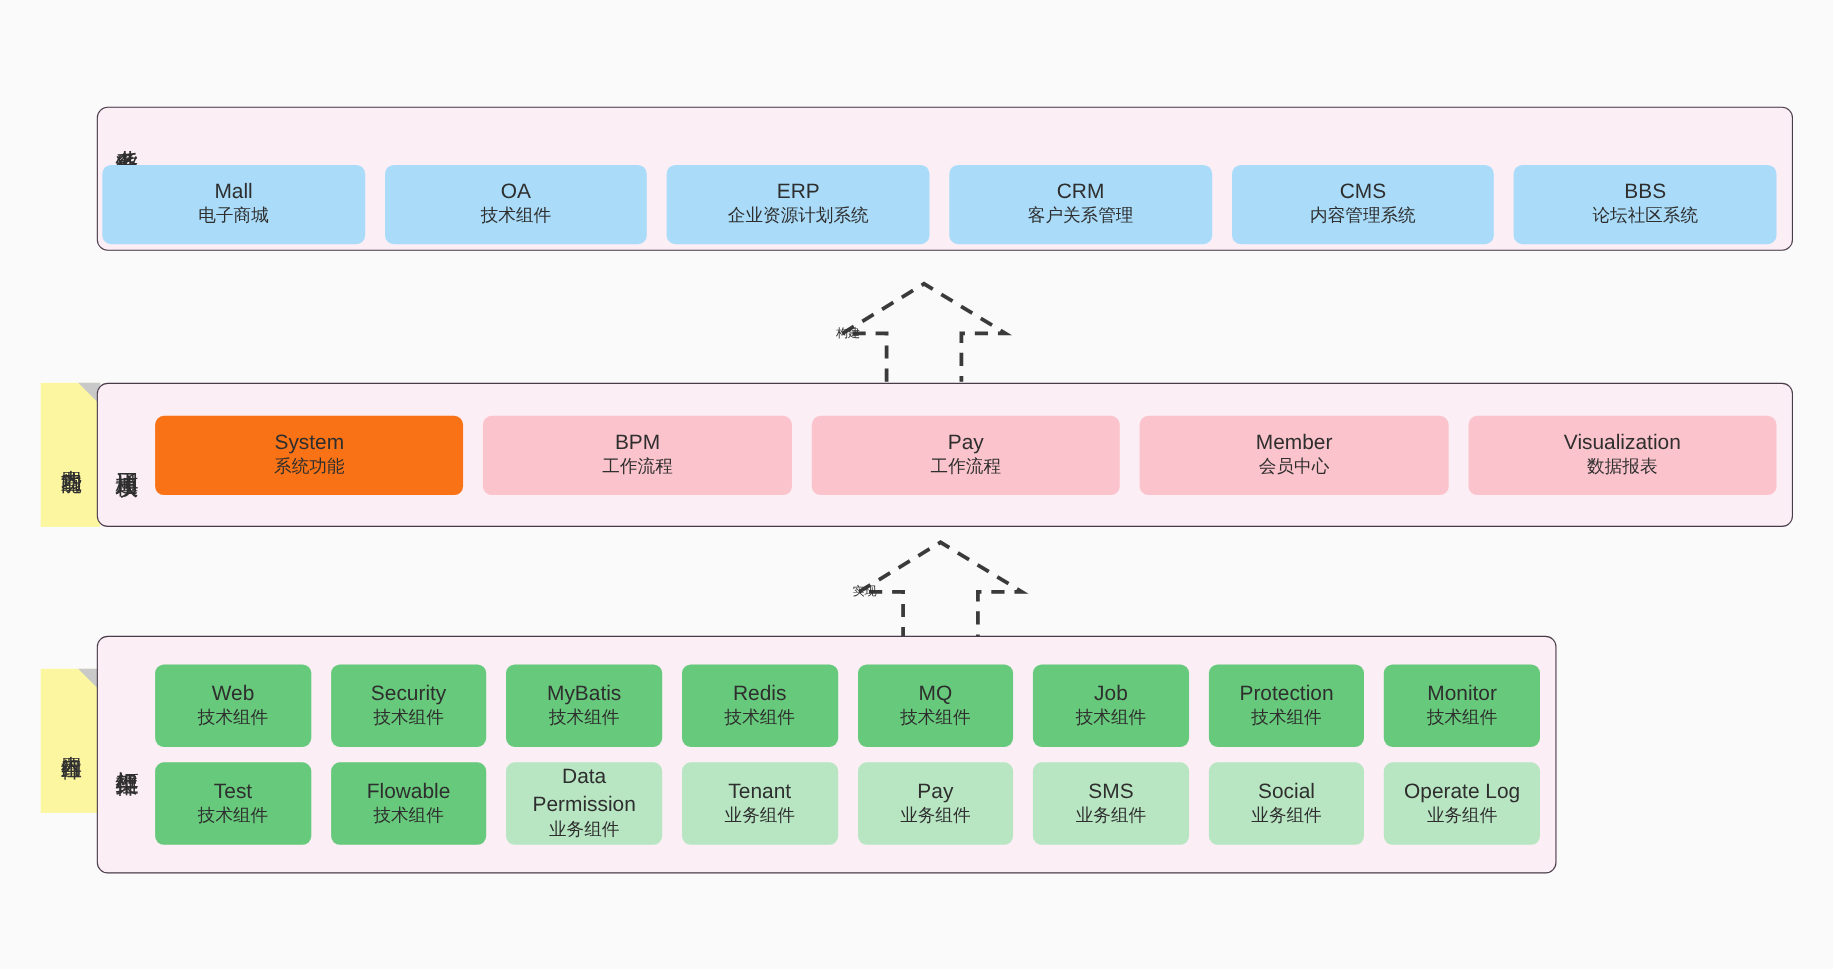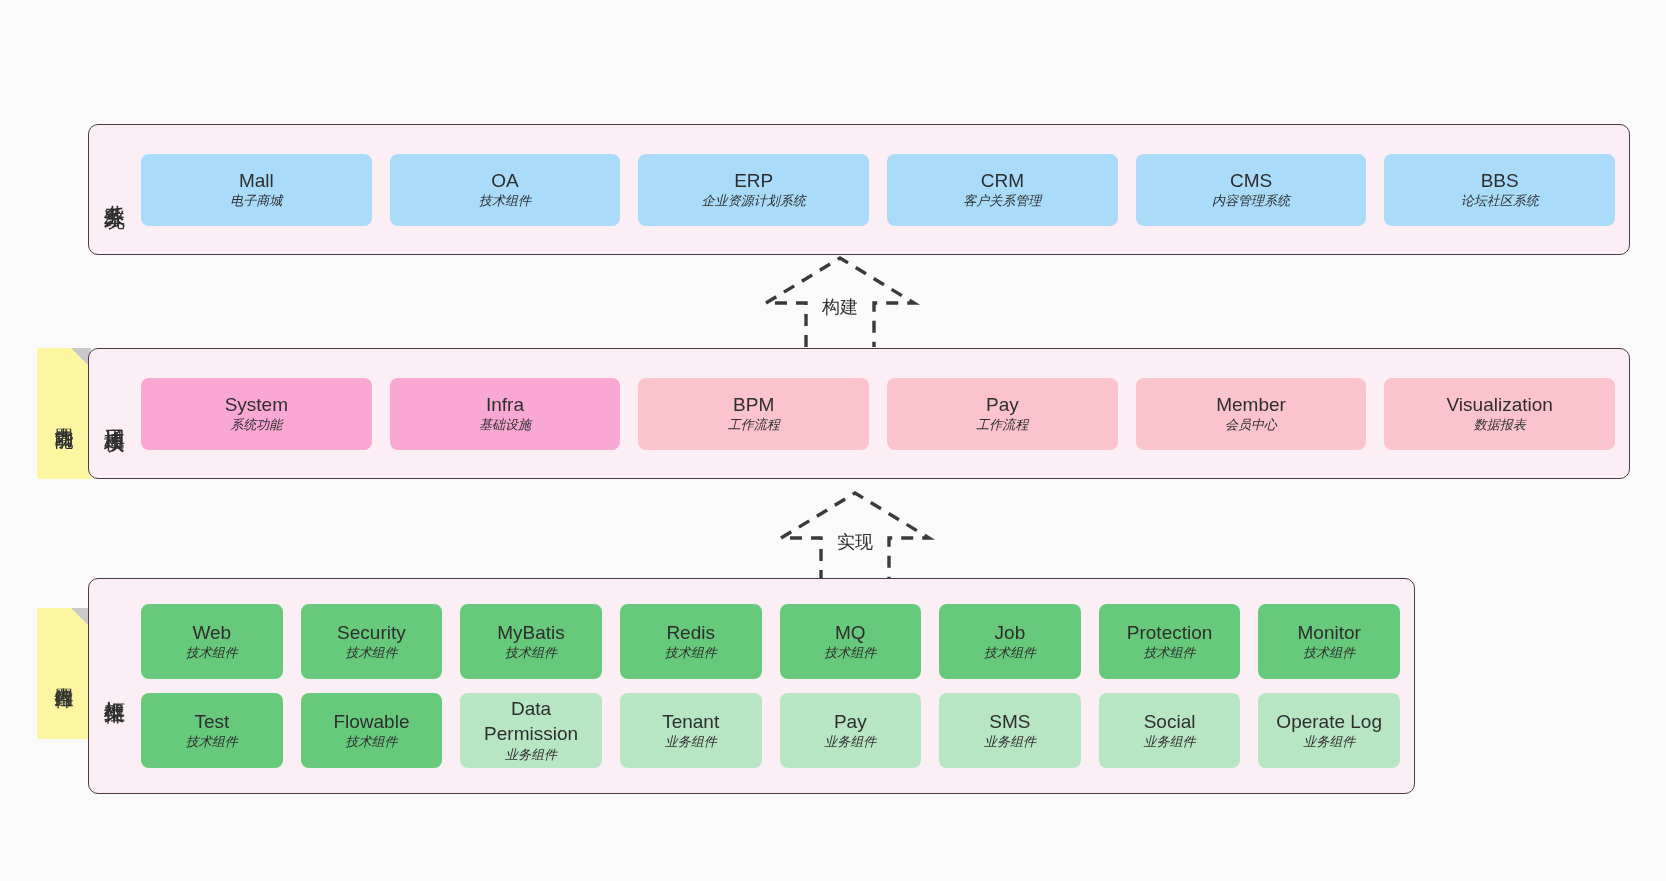--- a/index.html
+++ b/index.html
@@ -74,33 +74,32 @@
     text-align: center;
     box-sizing: border-box;
     padding: 4px 6px;
     line-height: 1.30;
   }
   .card .t-en {
     font-size: 19px;
     color: #2e2e2e;
   }
   .card .t-cn {
-    font-size: 13px;
+    font-size: 16px;
     color: #2e2e2e;
-    font-style: italic;
   }
 
   .c-blue        { background: #aadcfa; }
-  .c-red         { background: #f9a8d4; }
+  .c-red         { background: #f97316; }
   .c-pink        { background: #fbc4cd; }
   .c-green       { background: #67c97b; }
   .c-lightgreen  { background: #b8e6c3; }
 
   
-  #layer-business { left: 88px;  top: 124px; width: 1542px; height: 131px; }
+  #layer-business { left: 88px;  top: 97px; width: 1542px; height: 131px; flex-direction: column; }
   #layer-modules  { left: 88px;  top: 348px; width: 1542px; height: 131px; }
   #layer-framework{ left: 88px;  top: 578px; width: 1327px; height: 216px; }
 
   #layer-business  .card,
   #layer-modules   .card { height: 72px; }
   #layer-framework .card { height: 75px; }
 
   
   .note {
     position: absolute;
@@ -140,22 +139,22 @@
   .arrow-wrap svg {
     position: absolute;
     inset: 0;
     overflow: visible;
   }
   .arrow-label {
     position: absolute;
     left: 0;
     right: 0;
     top: 40px;
-    text-align: center;
-    font-size: 18px;
+    text-align: left;
+    font-size: 11px;
     color: #2f2f2f;
     z-index: 2;
     pointer-events: none;
   }
   #arrow-build   { left: 760px; top: 255px; }
   #arrow-realize { left: 775px; top: 490px; }
 </style>
 </head>
 <body>
 
@@ -206,24 +205,20 @@
   </div>
 
   <div class="layer" id="layer-modules">
     <div class="layer-caption">通用模块</div>
     <div class="layer-body">
       <div class="row">
         <div class="card c-red">
           <span class="t-en">System</span>
           <span class="t-cn">系统功能</span>
         </div>
-        <div class="card c-red">
-          <span class="t-en">Infra</span>
-          <span class="t-cn">基础设施</span>
-        </div>
         <div class="card c-pink">
           <span class="t-en">BPM</span>
           <span class="t-cn">工作流程</span>
         </div>
         <div class="card c-pink">
           <span class="t-en">Pay</span>
           <span class="t-cn">工作流程</span>
         </div>
         <div class="card c-pink">
           <span class="t-en">Member</span>

